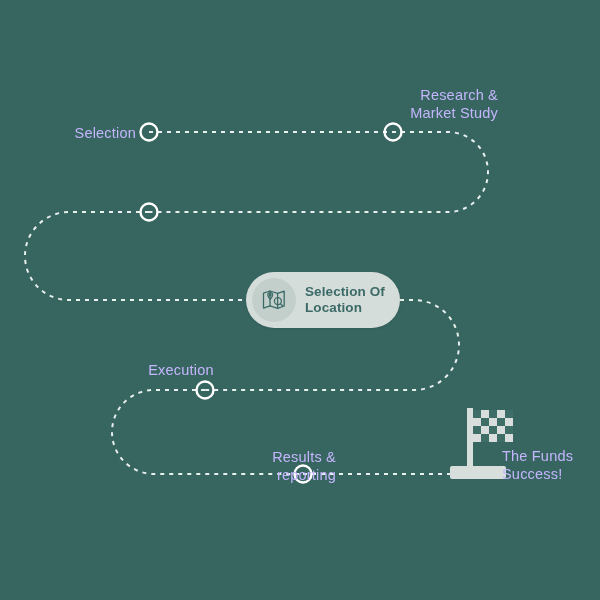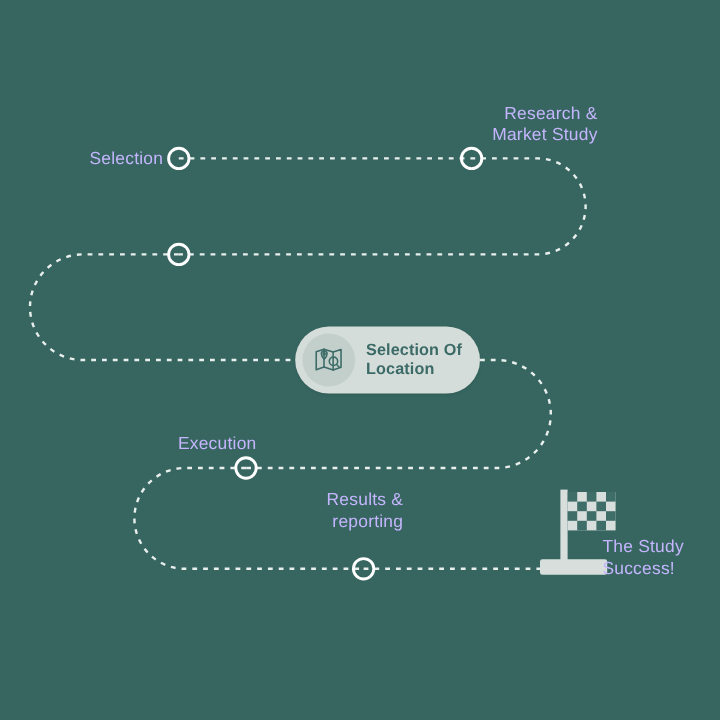--- a/index.html
+++ b/index.html
@@ -33,21 +33,21 @@
     font-size: 14.5px;
     line-height: 18px;
     letter-spacing: 0.2px;
     white-space: pre-line;
     pointer-events: none;
   }
   .label-ideation   { left: 16px;  top: 124px; width: 120px; text-align: right; }
   .label-research   { left: 318px; top: 86px;  width: 180px; text-align: right; }
   .label-financial  { left: 56px;  top: 164px; width: 246px; text-align: right; }
   .label-execution  { left: 86px;  top: 361px; width: 190px; text-align: center; }
-  .label-results    { left: 146px; top: 408px; width: 190px; text-align: right; }
+  .label-results    { left: 146px; top: 448px; width: 190px; text-align: right; }
   .label-brand      { left: 502px; top: 447px; width: 92px;  text-align: left; }
 
   
   #selection-card {
     position: absolute;
     left: 246px;
     top: 272px;
     width: 154px;
     height: 56px;
     border-radius: 28px;
@@ -129,21 +129,21 @@
 
   <div class="step-label label-research">Research &amp;
 Market Study</div>
 
 
   <div class="step-label label-execution">Execution</div>
 
   <div class="step-label label-results">Results &amp;
 reporting</div>
 
-  <div class="step-label label-brand">The Study
+  <div class="step-label label-brand">The Funds
 Success!</div>
 
   <div id="selection-card">
     <div id="card-icon-circle">
       <svg width="26" height="26" viewBox="0 0 26 26">
         <g fill="none" stroke="#3c6b67" stroke-width="1.3" stroke-linejoin="round" stroke-linecap="round">
           <path d="M2.5 6.2 L9 4 L16.6 6.4 L23.2 4.2 L23.2 19 L16.6 21.3 L9 18.9 L2.5 21.1 Z"></path>
           <path d="M9 4 L9 18.9"></path>
           <path d="M16.6 6.4 L16.6 21.3"></path>
           <path d="M9.2 5.6 C10.6 5.6 11.6 6.7 11.6 8.0 C11.6 9.7 9.2 12.3 9.2 12.3 C9.2 12.3 6.8 9.7 6.8 8.0 C6.8 6.7 7.8 5.6 9.2 5.6 Z"></path>

